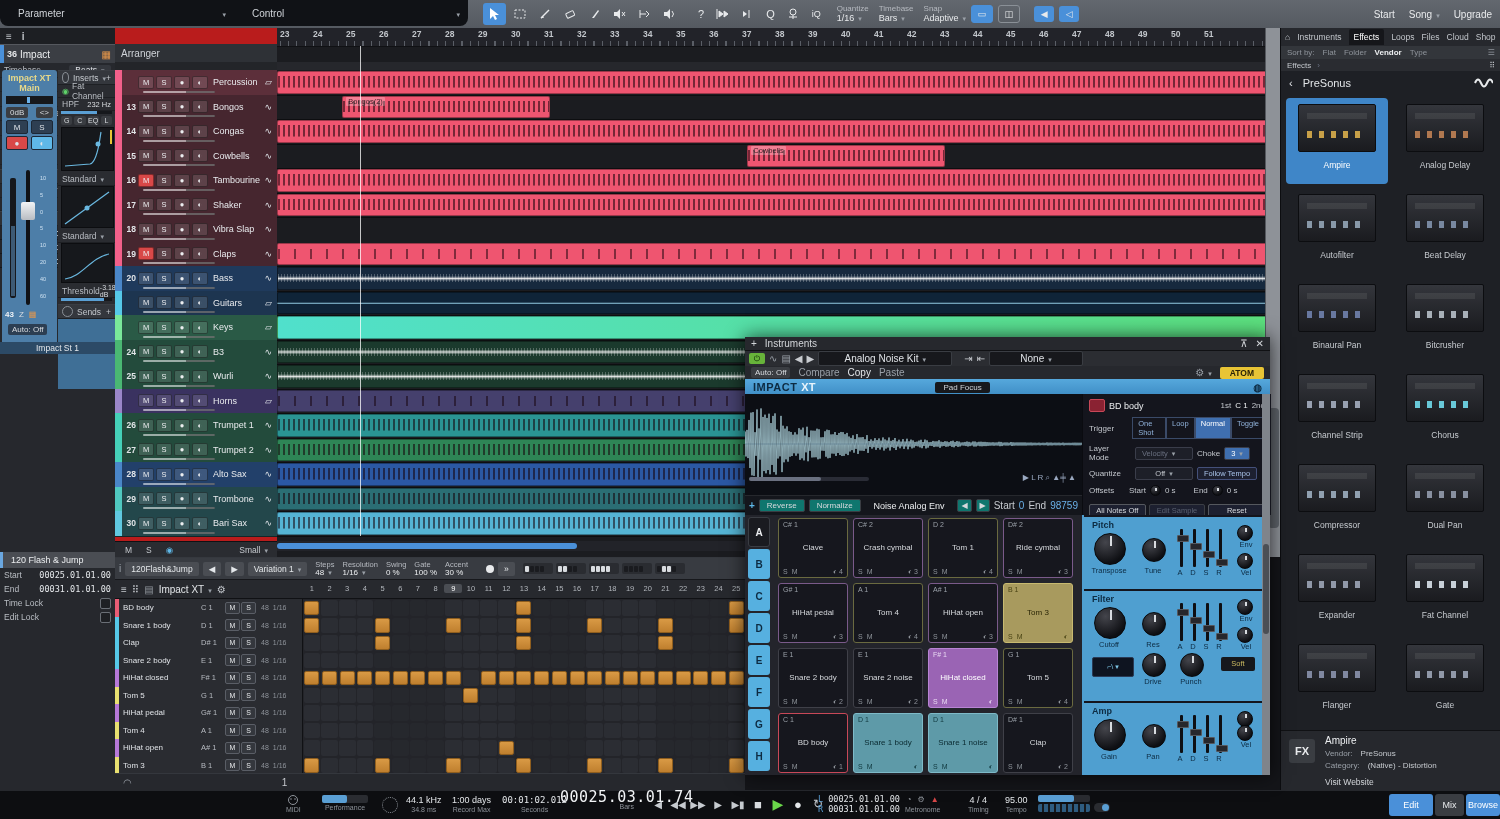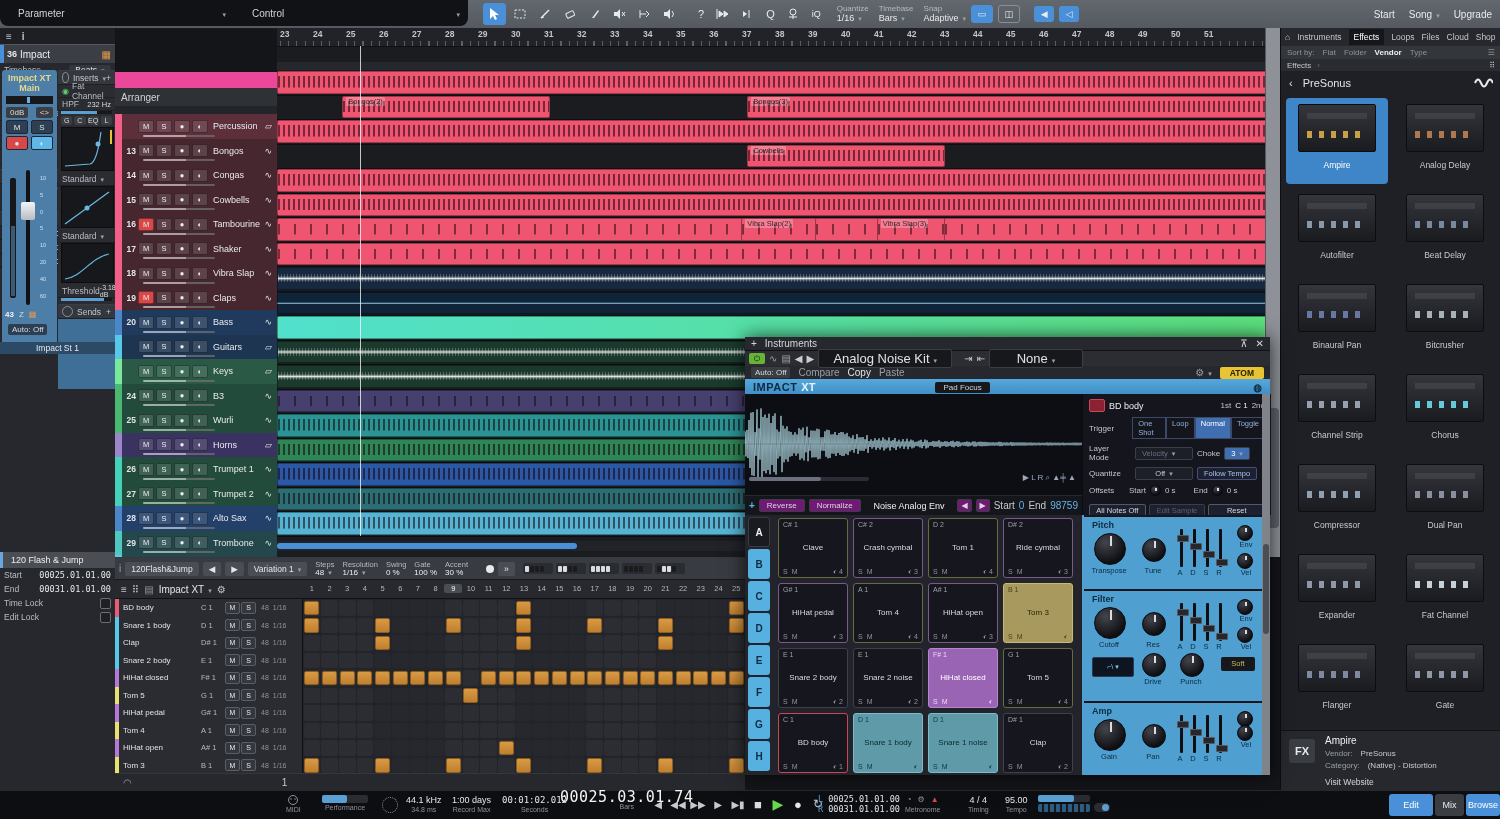--- a/index.html
+++ b/index.html
@@ -56,21 +56,21 @@
   .graph{background:#16181c;border:1px solid #0c0d10;}
   
   #clipinfo{left:0;top:700px;width:115px;height:90px;background:#26282d;}
   #clipinfo .hd{height:16px;background:#4a4d53;display:flex;align-items:center;padding-left:8px;color:#eceef0;font-size:9px;border-left:3px solid #6aa7e0;}
   .ckv{height:14px;display:flex;align-items:center;padding:0 4px;}
   .ckv .k{flex:1;color:#b9bdc3;font-size:8.5px;}
   .ckv .v{color:#e6e9ec;font-size:8.5px;}
   .cbx{width:9px;height:9px;border:1px solid #6a6f76;border-radius:2px;background:#1e2024;}
 
   
-  #trackcol{left:115px;top:28px;width:162px;height:529px;background:#ec4899;border-right:1px solid #0c0d10;margin-top:44px;}
+  #trackcol{left:115px;top:28px;width:162px;height:529px;background:#b91c1c;border-right:1px solid #0c0d10;}
   #arr-head{position:absolute;left:0;top:16px;width:162px;height:18px;background:#2e3136;border-bottom:1px solid #17181c;display:flex;align-items:center;padding:0 6px;color:#cfd3d8;}
   #arr-strip{position:absolute;left:0;top:34px;width:162px;height:8px;background:#232529;}
   .trow{position:absolute;left:0;width:162px;height:24.5px;border-bottom:1px solid rgba(0,0,0,.45);display:flex;align-items:center;}
   .trow .edge{width:7px;height:100%;}
   .trow .num{width:14px;text-align:right;margin-right:2px;color:#e2e5e8;font-size:8.5px;font-weight:bold;}
   .tbtn{width:14px;height:11px;border-radius:2px;background:rgba(255,255,255,.13);border:1px solid rgba(0,0,0,.4);color:#eceef0;font-size:7.5px;display:flex;align-items:center;justify-content:center;margin-right:2px;}
   .tbtn.on{background:#d84848;}
   .trow .nm{flex:1;color:#e8eaed;font-size:9px;margin-left:3px;}
   .trow .meter{position:absolute;left:28px;bottom:2px;width:72px;height:2px;background:rgba(255,255,255,.55);border-radius:1px;}
   .trow .meter i{display:block;height:100%;width:40%;background:rgba(0,0,0,.4);float:right;}
@@ -126,29 +126,29 @@
   .pgrid .note{position:absolute;top:1.5px;bottom:1.5px;width:15px;background:linear-gradient(#d99a45,#bf7f2e);border-radius:2px;border:1px solid #8f5e1e;box-sizing:border-box;}
   #pat-foot{position:absolute;left:0;bottom:0;width:630px;height:17px;background:#26282d;border-top:1px solid #34373d;display:flex;align-items:center;color:#9aa0a8;}
 
   
   #plugin{left:745px;top:337px;width:525px;height:438px;background:#1b1d22;box-shadow:0 0 18px rgba(0,0,0,.7);z-index:5;}
   #pl-head{height:13px;background:#26282d;display:flex;align-items:center;padding:0 6px;color:#d2d5d9;border-bottom:1px solid #101114;}
   #pl-tab{height:13px;background:#1f2126;display:flex;align-items:center;padding:0 6px;color:#e2e5e8;}
   #pl-bar{height:15px;background:#2b2d32;display:flex;align-items:center;gap:4px;padding:0 4px;}
   #pl-bar2{height:13px;background:#26282d;display:flex;align-items:center;gap:8px;padding:0 6px;color:#9aa0a8;}
   .pwrbtn{width:16px;height:11px;background:#67b33a;border-radius:2px;color:#0c2604;font-size:8px;display:flex;align-items:center;justify-content:center;}
-  .selbox{background:#17181c;border:1px solid #3a3d43;border-radius:2px;color:#dfe2e6;font-size:13px;padding:1px 6px;}
+  .selbox{background:#17181c;border:1px solid #3a3d43;border-radius:2px;color:#dfe2e6;font-size:10px;padding:1px 6px;}
   .atom{background:#e8c435;color:#2a2206;font-weight:bold;font-size:8.5px;padding:1px 10px;border-radius:2px;}
   #pl-title{height:16px;background:linear-gradient(#56a8dc,#3f8ec6);display:flex;align-items:center;padding:0 8px;}
   #pl-title .t1{color:#0d2b42;font-weight:bold;font-size:11px;letter-spacing:.5px;}
   #pl-title .t2{color:#e8f4fc;font-weight:bold;font-size:11px;}
   #padfocus{background:#17181c;border-radius:2px;color:#cfd3d8;font-size:8px;padding:1px 8px;margin-left:120px;}
   #wavebox{position:absolute;left:0;top:57px;width:337px;height:101px;background:#0c0e14;}
   #wavefoot{position:absolute;left:0;top:158px;width:337px;height:20px;background:#14161c;border-top:1px solid #26282d;display:flex;align-items:center;gap:4px;padding:0 4px;box-sizing:border-box;color:#c6cacf;}
-  .wbtn{background:#701a75;border:1px solid #3a3d43;border-radius:2px;font-size:8px;color:#d6d9dd;padding:1px 7px;}
+  .wbtn{background:#0f766e;border:1px solid #3a3d43;border-radius:2px;font-size:8px;color:#d6d9dd;padding:1px 7px;}
   #samp{position:absolute;left:337px;top:57px;width:188px;height:121px;background:#14151d;border-left:1px solid #0a0b10;color:#c2c6cc;font-size:8px;}
   .samp-r{display:flex;align-items:center;padding:0 6px;margin-top:5px;gap:4px;}
   .seg{display:flex;}
   .seg span{border:1px solid #3a4a68;color:#8fb0d8;font-size:7.5px;padding:1px 5px;}
   .seg span.on{background:#3f6fb0;color:#fff;}
   .seg span.dim{color:#5a6activ070;}
   .sm-dd{background:#1d1f28;border:1px solid #3a3d4a;border-radius:2px;padding:1px 6px;color:#c2c6cc;font-size:7.5px;}
   .sm-btn{background:#1d2030;border:1px solid #44507a;border-radius:2px;padding:1px 6px;color:#a8c2e8;font-size:7.5px;}
   #padsarea{position:absolute;left:0;top:178px;width:337px;height:260px;background:#23242b;}
   .bank{position:absolute;left:3px;width:22px;height:30px;background:#56b0e0;border-radius:3px;color:#0d2b42;font-weight:bold;font-size:10px;display:flex;align-items:center;justify-content:center;}
@@ -800,48 +800,34 @@
       </div>
     <div id="ovstrip"></div>
     <div id="lanes">
         <div class="lane" style="top: 0px;">
           <div class="clip tex-dense" style="left: 0px; width: 988px; background-color: rgb(239, 85, 112);"></div>
         </div>
         <div class="lane" style="top: 24.5px;">
           <div class="clip tex-dense" style="left: 65.208px; width: 205.504px; background-color: rgb(239, 85, 112);">
             <span class="lab">Bongos(2)</span>
           </div>
-          <div class="clip tex-dense" style="left: 470.288px; width: 517.712px; background-color: rgb(239, 85, 112);">
-            <span class="lab">Bongos(3)</span>
-          </div>
         </div>
         <div class="lane" style="top: 49px;">
           <div class="clip tex-dense" style="left: 0px; width: 988px; background-color: rgb(239, 85, 112);"></div>
         </div>
         <div class="lane" style="top: 73.5px;">
           <div class="clip tex-dense" style="left: 470.288px; width: 195.624px; background-color: rgb(239, 85, 112);">
             <span class="lab">Cowbells</span>
           </div>
         </div>
         <div class="lane" style="top: 98px;">
           <div class="clip tex-dense" style="left: 0px; width: 988px; background-color: rgb(239, 85, 112);"></div>
         </div>
         <div class="lane" style="top: 122.5px;">
           <div class="clip tex-dense" style="left: 0px; width: 988px; background-color: rgb(239, 85, 112);"></div>
-        </div>
-        <div class="lane" style="top: 147px;">
-          <div class="clip tex-sparse" style="left: 0px; width: 464.36px; background-color: rgb(239, 85, 112);"></div>
-          <div class="clip tex-sparse" style="left: 464.36px; width: 74.1px; background-color: rgb(239, 85, 112);">
-            <span class="lab">Vibra Slap(2)</span>
-          </div>
-          <div class="clip tex-sparse" style="left: 538.46px; width: 61.256px; background-color: rgb(239, 85, 112);"></div>
-          <div class="clip tex-sparse" style="left: 599.716px; width: 67.184px; background-color: rgb(239, 85, 112);">
-            <span class="lab">Vibra Slap(3)</span>
-          </div>
-          <div class="clip tex-sparse" style="left: 666.9px; width: 321.1px; background-color: rgb(239, 85, 112);"></div>
         </div>
         <div class="lane" style="top: 171.5px;">
           <div class="clip tex-sparse" style="left: 0px; width: 988px; background-color: rgb(239, 85, 112);"></div>
         </div>
         <div class="lane" style="top: 196px;">
           <div class="clip tex-wave" style="left: 0px; width: 988px; background-color: rgb(22, 41, 62);"></div>
         </div>
         <div class="lane" style="top: 220.5px;">
           <div class="clip tex-line" style="left: 0px; width: 988px; background-color: rgb(15, 36, 56);"></div>
         </div>

